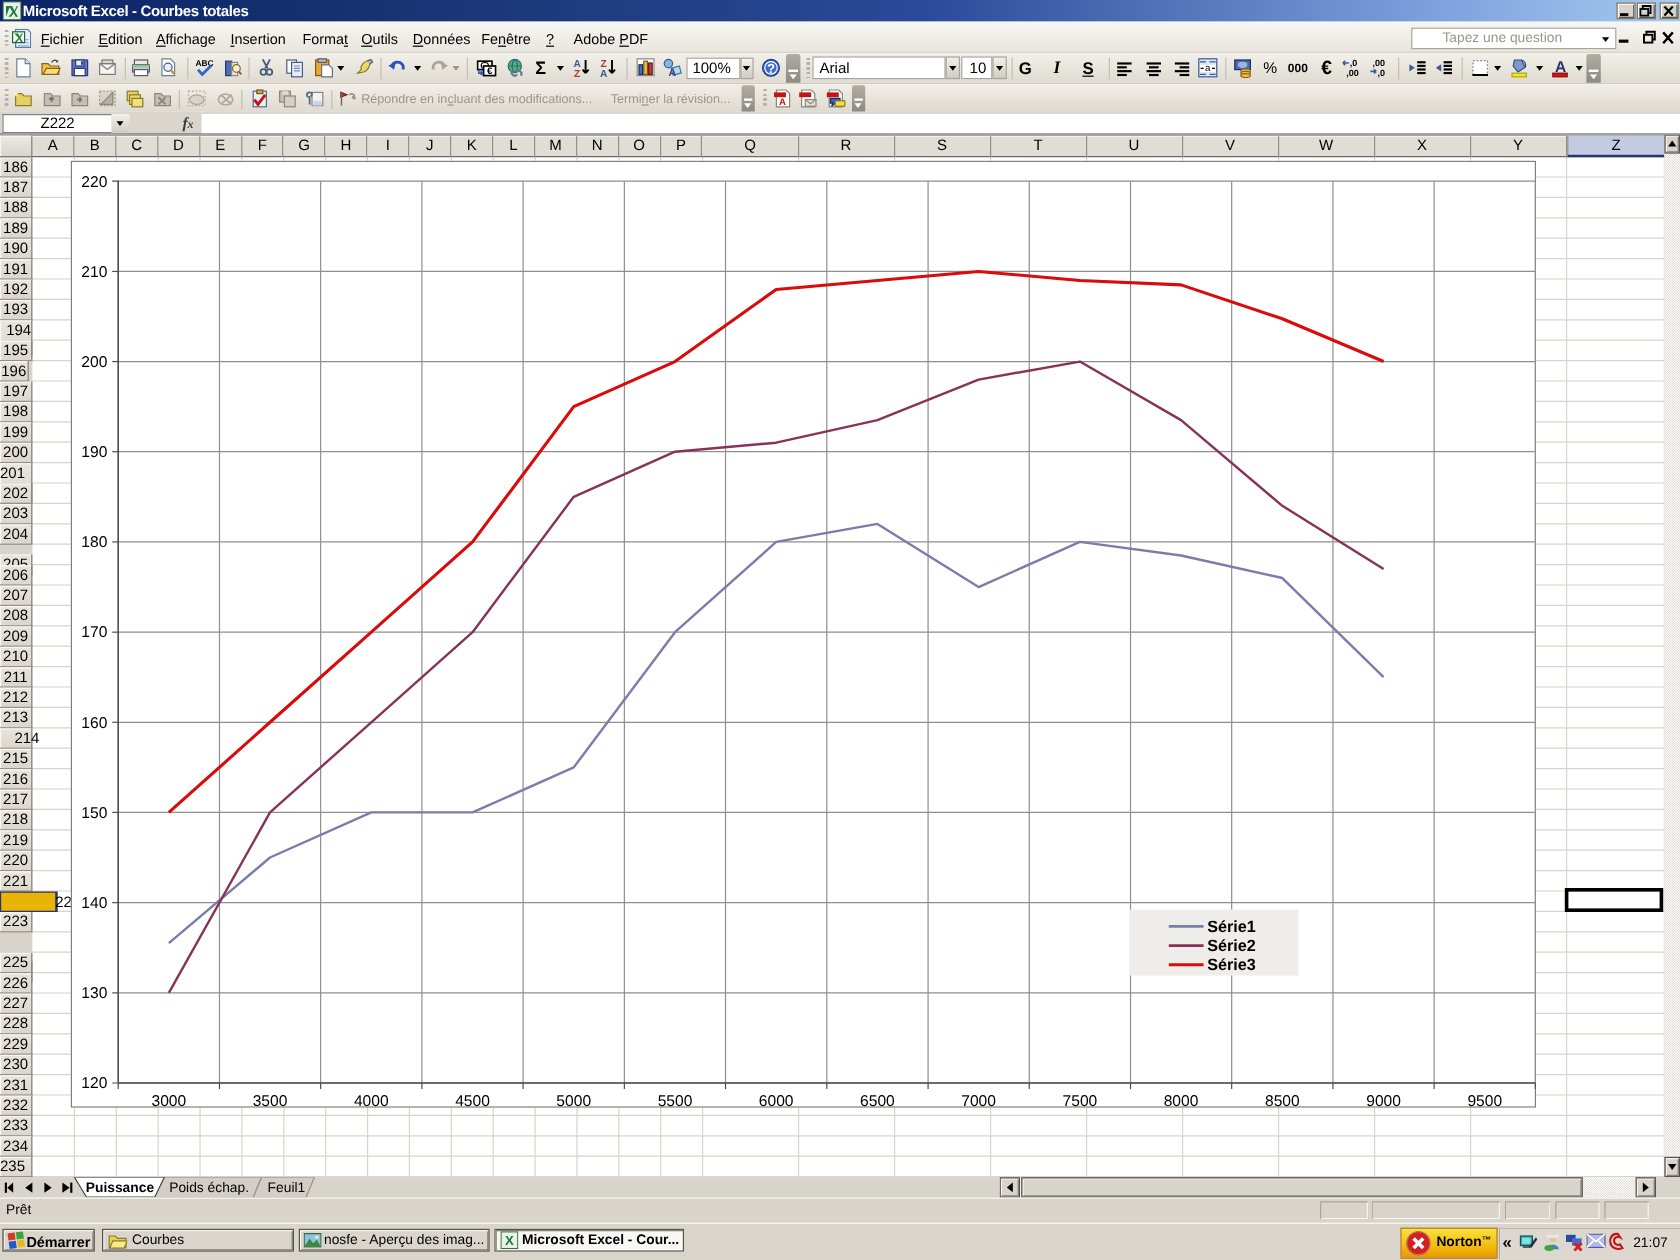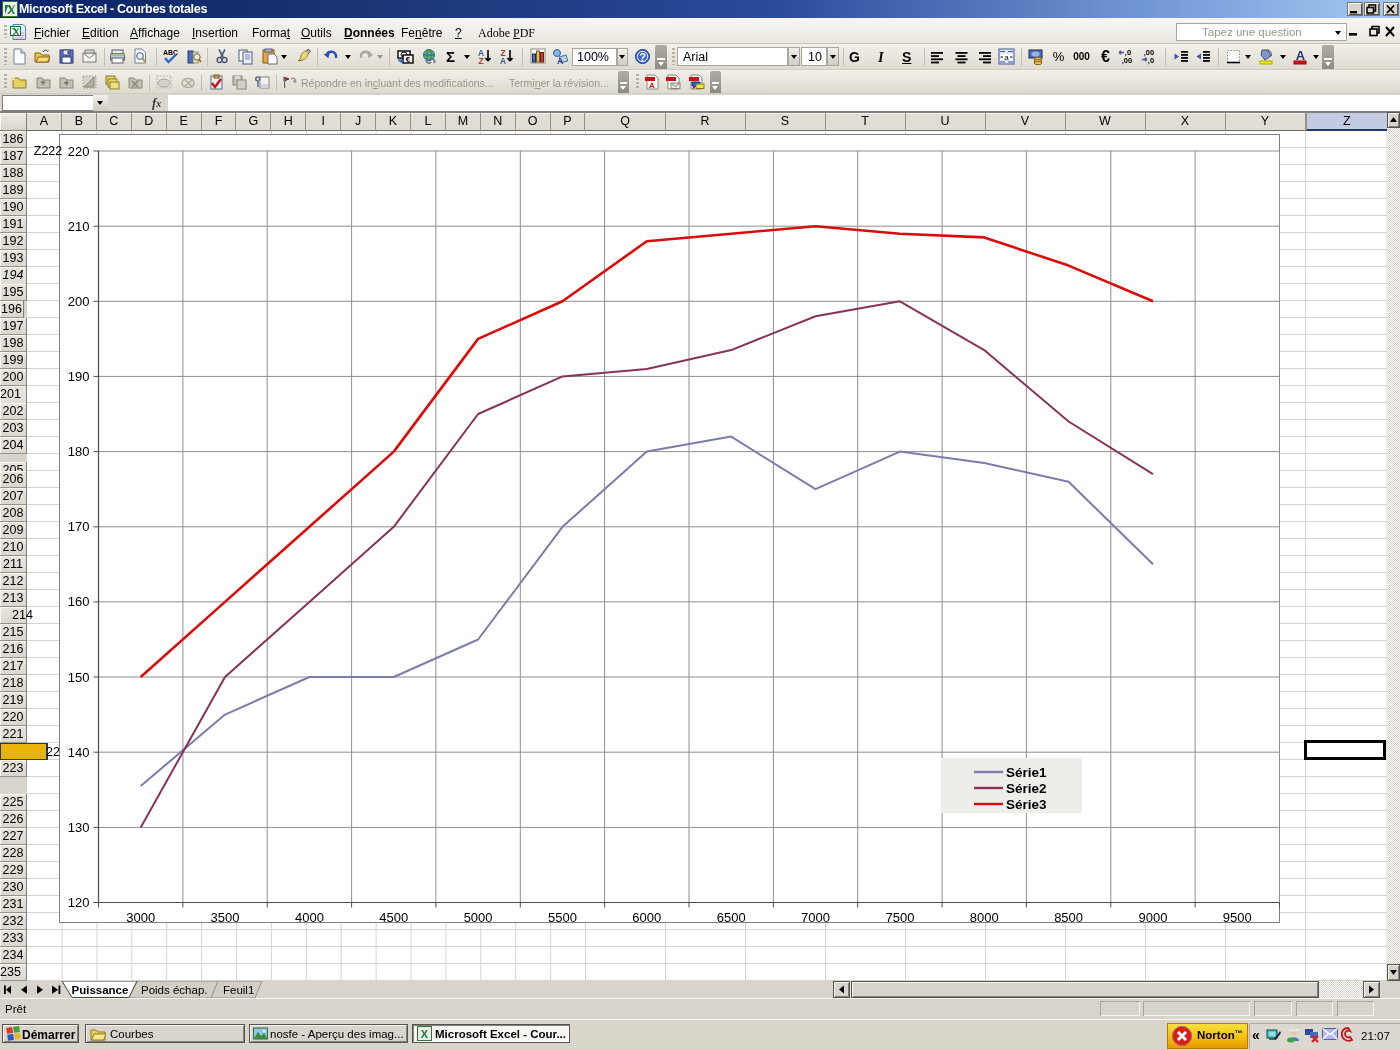--- a/index.html
+++ b/index.html
@@ -97,21 +97,21 @@
       <line x1="1387.0" y1="0.5" x2="1387.0" y2="850" stroke="#d6d4ce" stroke-width="1"></line>
     </svg>
 <div class="abs" style="left:0;top:130.5px;width:27px;height:17.0px;background:linear-gradient(to bottom,#e8e5dd,#dbd7ce);border-right:1px solid #808080;border-bottom:1px solid #96928a;box-shadow:inset 1px 1px 0 #f8f6f1;color:#000;font-size:12.5px;text-align:center;line-height:16.0px;">186</div>
     <div class="abs" style="left:0;top:147.5px;width:27px;height:17.0px;background:linear-gradient(to bottom,#e8e5dd,#dbd7ce);border-right:1px solid #808080;border-bottom:1px solid #96928a;box-shadow:inset 1px 1px 0 #f8f6f1;color:#000;font-size:12.5px;text-align:center;line-height:16.0px;">187</div>
     <div class="abs" style="left:0;top:164.5px;width:27px;height:17.0px;background:linear-gradient(to bottom,#e8e5dd,#dbd7ce);border-right:1px solid #808080;border-bottom:1px solid #96928a;box-shadow:inset 1px 1px 0 #f8f6f1;color:#000;font-size:12.5px;text-align:center;line-height:16.0px;">188</div>
     <div class="abs" style="left:0;top:181.5px;width:27px;height:17.0px;background:linear-gradient(to bottom,#e8e5dd,#dbd7ce);border-right:1px solid #808080;border-bottom:1px solid #96928a;box-shadow:inset 1px 1px 0 #f8f6f1;color:#000;font-size:12.5px;text-align:center;line-height:16.0px;">189</div>
     <div class="abs" style="left:0;top:198.5px;width:27px;height:17.0px;background:linear-gradient(to bottom,#e8e5dd,#dbd7ce);border-right:1px solid #808080;border-bottom:1px solid #96928a;box-shadow:inset 1px 1px 0 #f8f6f1;color:#000;font-size:12.5px;text-align:center;line-height:16.0px;">190</div>
     <div class="abs" style="left:0;top:215.5px;width:27px;height:17.0px;background:linear-gradient(to bottom,#e8e5dd,#dbd7ce);border-right:1px solid #808080;border-bottom:1px solid #96928a;box-shadow:inset 1px 1px 0 #f8f6f1;color:#000;font-size:12.5px;text-align:center;line-height:16.0px;">191</div>
     <div class="abs" style="left:0;top:232.5px;width:27px;height:17.0px;background:linear-gradient(to bottom,#e8e5dd,#dbd7ce);border-right:1px solid #808080;border-bottom:1px solid #96928a;box-shadow:inset 1px 1px 0 #f8f6f1;color:#000;font-size:12.5px;text-align:center;line-height:16.0px;">192</div>
     <div class="abs" style="left:0;top:249.5px;width:27px;height:17.0px;background:linear-gradient(to bottom,#e8e5dd,#dbd7ce);border-right:1px solid #808080;border-bottom:1px solid #96928a;box-shadow:inset 1px 1px 0 #f8f6f1;color:#000;font-size:12.5px;text-align:center;line-height:16.0px;">193</div>
-    <div class="abs" style="left:0;top:266.5px;width:27px;height:29px;background:linear-gradient(to bottom,#e8e5dd,#dbd7ce);border-right:1px solid #808080;border-bottom:1px solid #96928a;box-shadow:inset 1px 1px 0 #f8f6f1;color:#000;font-size:12.5px;text-align:center;line-height:16.0px;font-style:italic;">194</div>
+    <div class="abs" style="left:0;top:266.5px;width:27px;height:29px;background:linear-gradient(to bottom,#e8e5dd,#dbd7ce);border-right:1px solid #808080;border-bottom:1px solid #96928a;box-shadow:inset 1px 1px 0 #f8f6f1;color:#000;font-size:12.5px;text-align:right;line-height:16.0px;">194</div>
     <div class="abs" style="left:0;top:283.5px;width:27px;height:17.0px;background:linear-gradient(to bottom,#e8e5dd,#dbd7ce);border-right:1px solid #808080;border-bottom:1px solid #96928a;box-shadow:inset 1px 1px 0 #f8f6f1;color:#000;font-size:12.5px;text-align:center;line-height:16.0px;">195</div>
     <div class="abs" style="left:0;top:300.5px;width:24px;height:17.0px;background:linear-gradient(to bottom,#e8e5dd,#dbd7ce);border-right:1px solid #808080;border-bottom:1px solid #96928a;box-shadow:inset 1px 1px 0 #f8f6f1;color:#000;font-size:12.5px;text-align:center;line-height:16.0px;">196</div>
     <div class="abs" style="left:0;top:317.5px;width:27px;height:17.0px;background:linear-gradient(to bottom,#e8e5dd,#dbd7ce);border-right:1px solid #808080;border-bottom:1px solid #96928a;box-shadow:inset 1px 1px 0 #f8f6f1;color:#000;font-size:12.5px;text-align:center;line-height:16.0px;">197</div>
     <div class="abs" style="left:0;top:334.5px;width:27px;height:17.0px;background:linear-gradient(to bottom,#e8e5dd,#dbd7ce);border-right:1px solid #808080;border-bottom:1px solid #96928a;box-shadow:inset 1px 1px 0 #f8f6f1;color:#000;font-size:12.5px;text-align:center;line-height:16.0px;">198</div>
     <div class="abs" style="left:0;top:351.5px;width:27px;height:17.0px;background:linear-gradient(to bottom,#e8e5dd,#dbd7ce);border-right:1px solid #808080;border-bottom:1px solid #96928a;box-shadow:inset 1px 1px 0 #f8f6f1;color:#000;font-size:12.5px;text-align:center;line-height:16.0px;">199</div>
     <div class="abs" style="left:0;top:368.5px;width:27px;height:17.0px;background:linear-gradient(to bottom,#e8e5dd,#dbd7ce);border-right:1px solid #808080;border-bottom:1px solid #96928a;box-shadow:inset 1px 1px 0 #f8f6f1;color:#000;font-size:12.5px;text-align:center;line-height:16.0px;">200</div>
     <div class="abs" style="left:0;top:385.5px;width:27px;height:33px;background:linear-gradient(to bottom,#e8e5dd,#dbd7ce);border-right:1px solid #808080;border-bottom:1px solid #96928a;box-shadow:inset 1px 1px 0 #f8f6f1;color:#000;font-size:12.5px;text-align:left;line-height:16.0px;">201</div>
     <div class="abs" style="left:0;top:402.5px;width:27px;height:17.0px;background:linear-gradient(to bottom,#e8e5dd,#dbd7ce);border-right:1px solid #808080;border-bottom:1px solid #96928a;box-shadow:inset 1px 1px 0 #f8f6f1;color:#000;font-size:12.5px;text-align:center;line-height:16.0px;">202</div>
     <div class="abs" style="left:0;top:419.5px;width:27px;height:17.0px;background:linear-gradient(to bottom,#e8e5dd,#dbd7ce);border-right:1px solid #808080;border-bottom:1px solid #96928a;box-shadow:inset 1px 1px 0 #f8f6f1;color:#000;font-size:12.5px;text-align:center;line-height:16.0px;">203</div>
     <div class="abs" style="left:0;top:436.5px;width:27px;height:17.0px;background:linear-gradient(to bottom,#e8e5dd,#dbd7ce);border-right:1px solid #808080;border-bottom:1px solid #96928a;box-shadow:inset 1px 1px 0 #f8f6f1;color:#000;font-size:12.5px;text-align:center;line-height:16.0px;">204</div>
@@ -316,24 +316,24 @@
       </g>
       <rect x="0.5" y="2.5" width="10" height="9" fill="#f4f8f0" stroke="#1a6a34"></rect>
       <path d="M2 4 L5 4 L6.5 6.5 L8 4 L9 4 L7 7.5 L9 11 L7.5 11 L6 8.5 L4 11 L2.5 11 L5.5 7.5 Z" fill="#1a7a3c"></path>
     </svg>
     <div class="abs menuitem" style="left:34px;"><u>F</u>ichier</div>
     <div class="abs menuitem" style="left:82px;"><u>E</u>dition</div>
     <div class="abs menuitem" style="left:130px;"><u>A</u>ffichage</div>
     <div class="abs menuitem" style="left:192px;"><u>I</u>nsertion</div>
     <div class="abs menuitem" style="left:252px;">Forma<u>t</u></div>
     <div class="abs menuitem" style="left:301px;"><u>O</u>utils</div>
-    <div class="abs menuitem" style="left:344px;font-weight:bold;"><u>D</u>onnées</div>
+    <div class="abs menuitem" style="left:344px;"><u>D</u>onnées</div>
     <div class="abs menuitem" style="left:401px;">Fe<u>n</u>être</div>
     <div class="abs menuitem" style="left:455px;"><u>?</u></div>
-    <div class="abs menuitem" style="left:478px;font-family:Liberation Serif, serif;">Adobe <u>P</u>DF</div>
+    <div class="abs menuitem" style="left:478px;">Adobe <u>P</u>DF</div>
     <div class="abs" style="left:1176px;top:23px;width:171px;height:18px;background:#fff;border:1px solid #a9a59b;"></div>
     <div class="abs" style="left:1202px;top:26px;font-size:11.5px;color:#9a968c;">Tapez une question</div>
     <div class="abs dd" style="left:1335px;top:31px;"></div>
     <svg class="abs" style="left:1348px;top:24px" width="52" height="16">
 <rect x="1" y="9" width="8" height="2.6" fill="#000"></rect>
 <g fill="none" stroke="#000" stroke-width="1.6">
         <rect x="22" y="5" width="7" height="6.5"></rect>
         <path d="M24 5 L24 2.5 L31 2.5 L31 9 L29 9"></path>
       </g>
 <path d="M38 3 L46 12 M46 3 L38 12" stroke="#000" stroke-width="2"></path>
@@ -657,21 +657,21 @@
       <rect x="1" y="3" width="10" height="4" fill="#c41414"></rect>
       <path d="M4 8 L12 8 L12 12 L8 12 L5 14.5 L6 12 L4 12 Z" fill="#3c5ac8" stroke="#1a2a7a"></path>
       <rect x="8" y="10" width="8" height="4.5" fill="#f0e050" stroke="#8a7a14"></rect>
     </svg>
     <div class="abs" style="left:710px;top:71px;width:11px;height:22px;background:linear-gradient(to bottom,#b0ada4,#8d8a82);border-radius:2px 2px 0 0;"></div>
     <div class="abs" style="left:712px;top:82px;width:7px;height:2px;background:#fff;"></div>
     <div class="abs dd" style="left:712px;top:86px;border-top-color:#fff;"></div>
 <div class="abs" style="left:0;top:94px;width:1400px;height:18px;background:#dad6cd;border-bottom:1px solid #808080;"></div>
 <div class="abs" style="left:2px;top:95px;width:91px;height:16px;background:#fff;border:1px solid #808080;border-right:none;"></div>
 <div class="abs" style="left:168px;top:95px;width:1232px;height:16px;background:#fff;"></div>
-<div class="abs" style="left:3px;top:96px;width:90px;text-align:center;font-size:12.5px;color:#000;margin-top:48px;">Z222</div>
+<div class="abs" style="left:3px;top:96px;width:90px;text-align:center;font-size:12.5px;color:#000;">Z222</div>
     <div class="abs" style="left:93px;top:95px;width:15px;height:16px;background:linear-gradient(to bottom,#f2f0ea,#cfccc2);"></div>
     <div class="abs dd" style="left:97px;top:101px;"></div>
     <div class="abs" style="left:152px;top:95px;font-size:13px;font-weight:bold;font-style:italic;font-family:'Liberation Serif',serif;color:#3a3a3a;">f<span style="font-size:10px;">x</span></div>
 <div class="abs" style="left:0;top:981px;width:833px;height:17px;background:#d8d4cb;"></div>
 <svg class="abs" style="left:0;top:981px" width="400" height="17">
       <g fill="#000">
         <polygon points="11,4.5 11,13 6,8.75"></polygon>
         <rect x="4" y="4.5" width="1.8" height="8.5"></rect>
         <polygon points="27,4.5 27,13 21,8.75"></polygon>
         <polygon points="37,4.5 37,13 43,8.75"></polygon>

